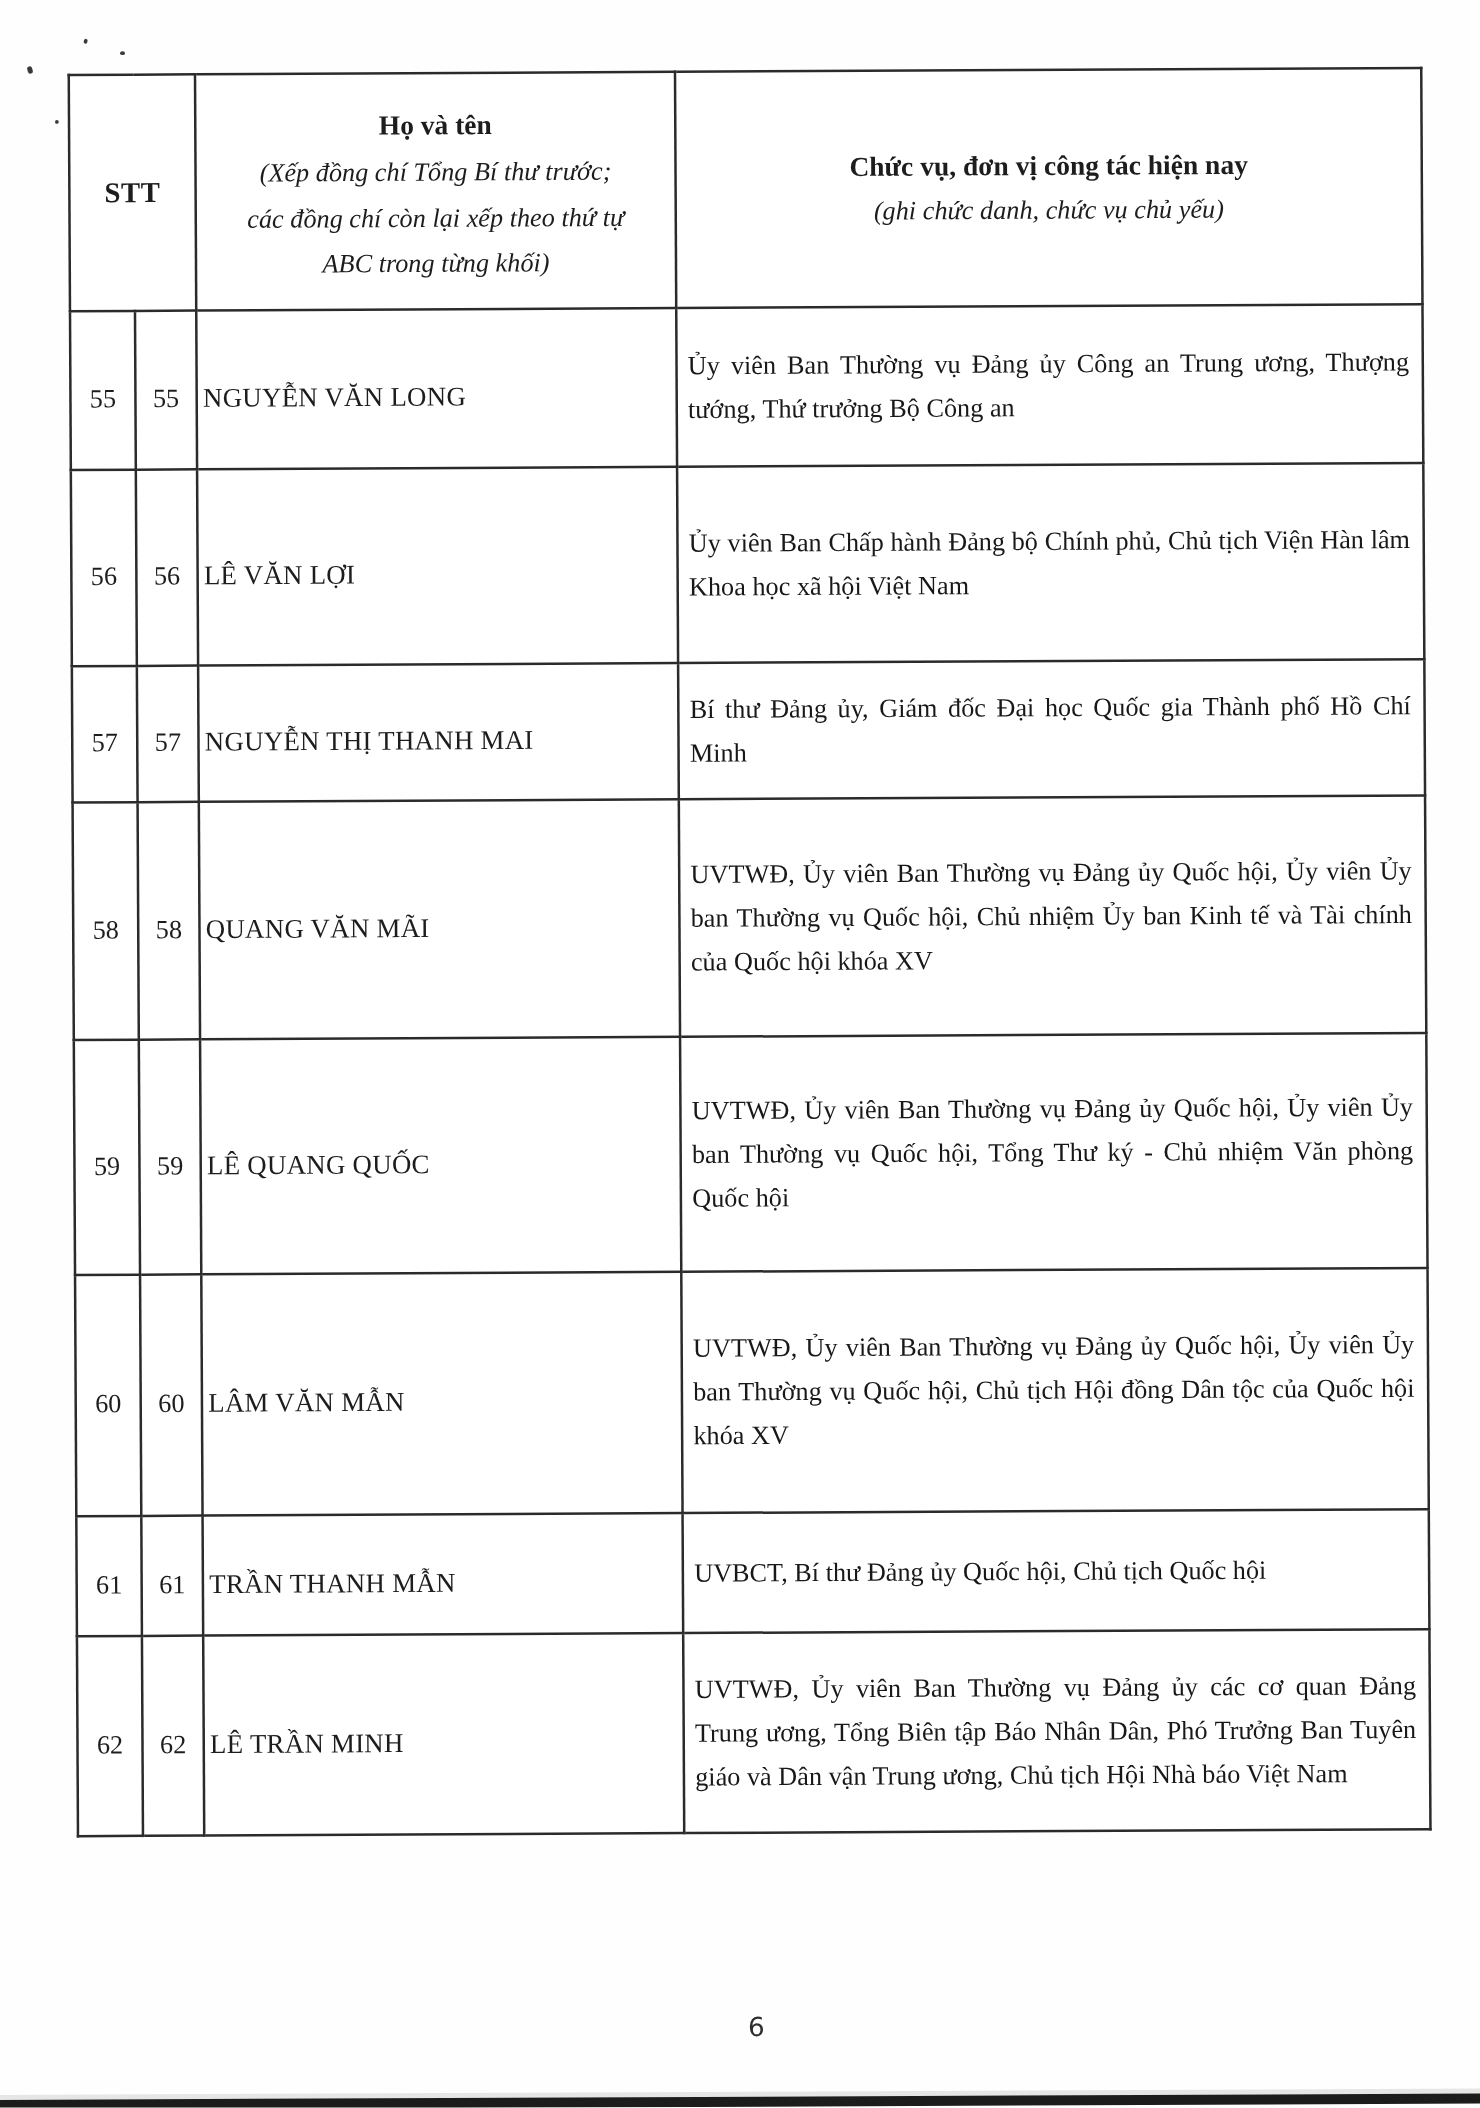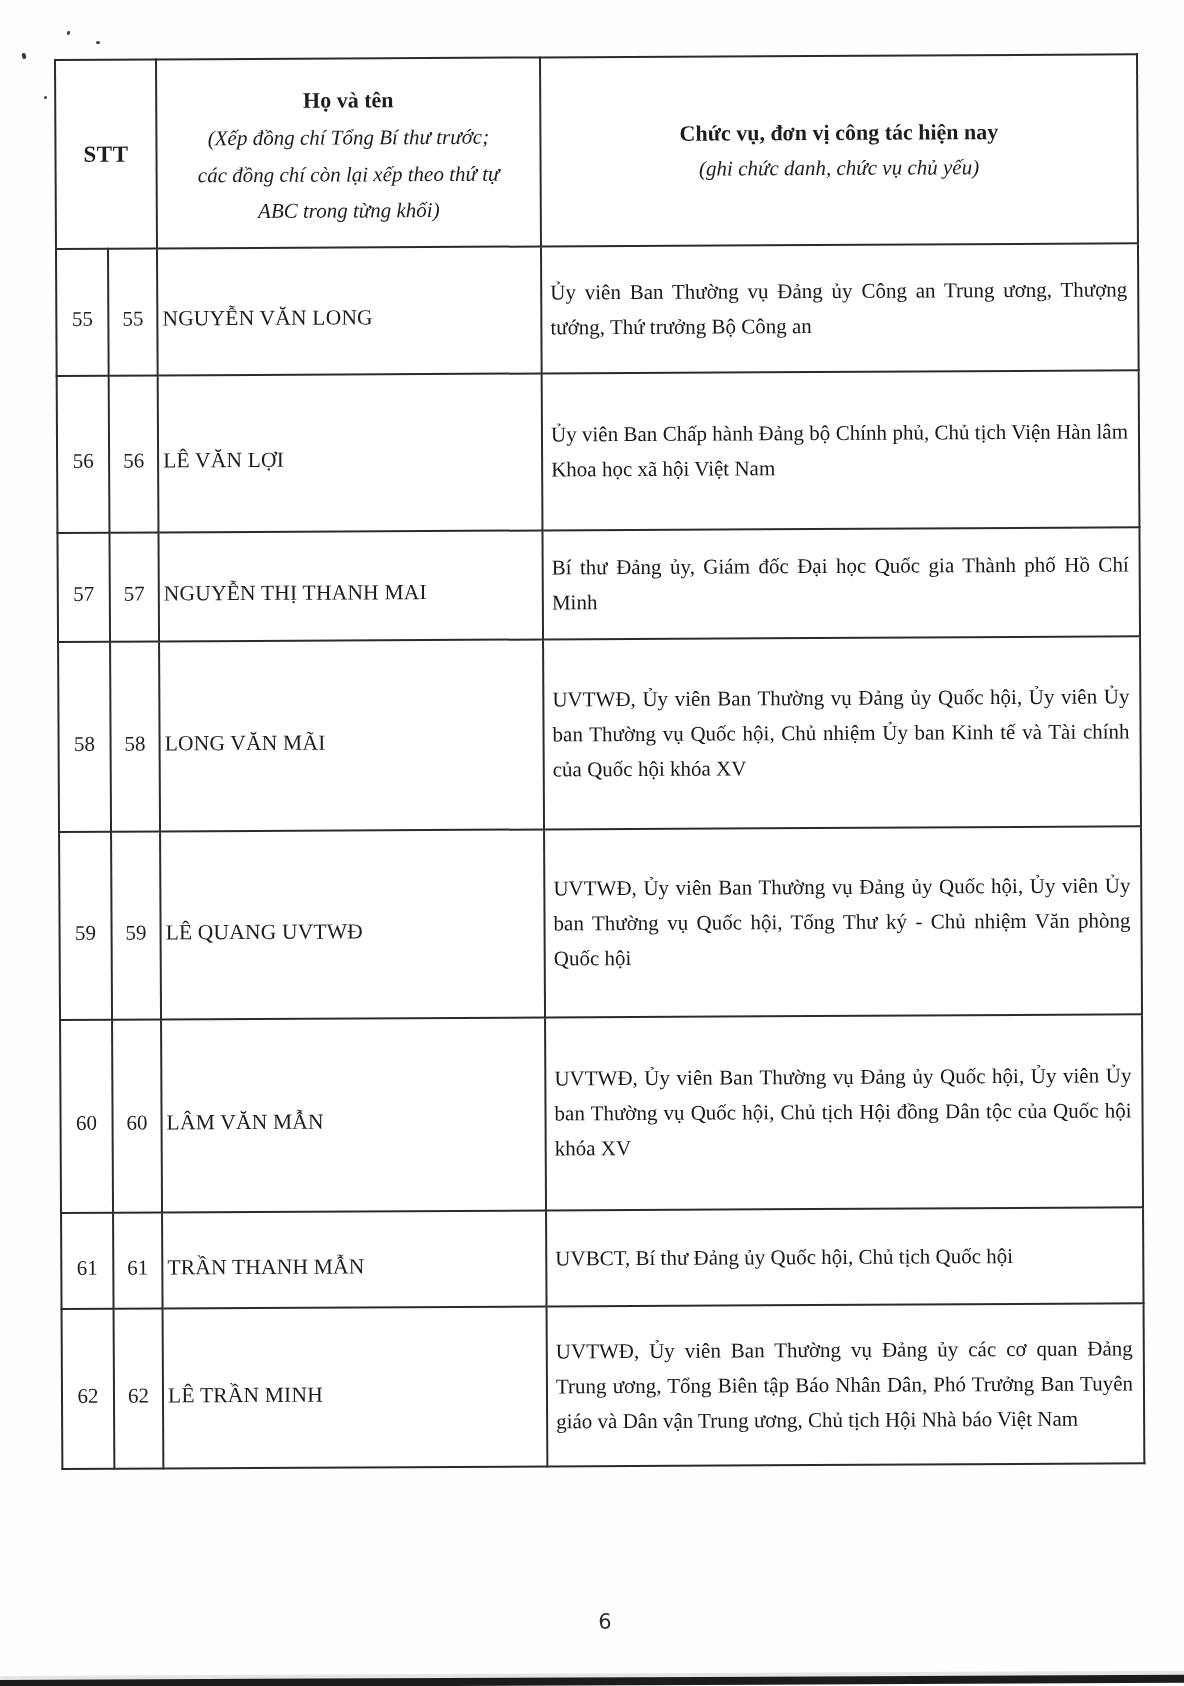--- a/index.html
+++ b/index.html
@@ -132,36 +132,36 @@
   </tr>
 
   <tr>
     <td class="num-cell">
       <span>58</span>
     </td>
     <td class="num-cell">
       <span>58</span>
     </td>
     <td class="name-cell">
-      <span>LONG VĂN MÃI</span>
+      <span>QUANG VĂN MÃI</span>
     </td>
     <td class="pos-cell">
       <span class="pos-text">UVTWĐ, Ủy viên Ban Thường vụ Đảng ủy Quốc hội, Ủy viên Ủy ban Thường vụ Quốc hội, Chủ nhiệm Ủy ban Kinh tế và Tài chính của Quốc hội khóa XV</span>
     </td>
   </tr>
 
   <tr>
     <td class="num-cell">
       <span>59</span>
     </td>
     <td class="num-cell">
       <span>59</span>
     </td>
     <td class="name-cell">
-      <span>LÊ QUANG UVTWĐ</span>
+      <span>LÊ QUANG QUỐC</span>
     </td>
     <td class="pos-cell">
       <span class="pos-text">UVTWĐ, Ủy viên Ban Thường vụ Đảng ủy Quốc hội, Ủy viên Ủy ban Thường vụ Quốc hội, Tổng Thư ký - Chủ nhiệm Văn phòng Quốc hội</span>
     </td>
   </tr>
 
   <tr>
     <td class="num-cell">
       <span>60</span>
     </td>

